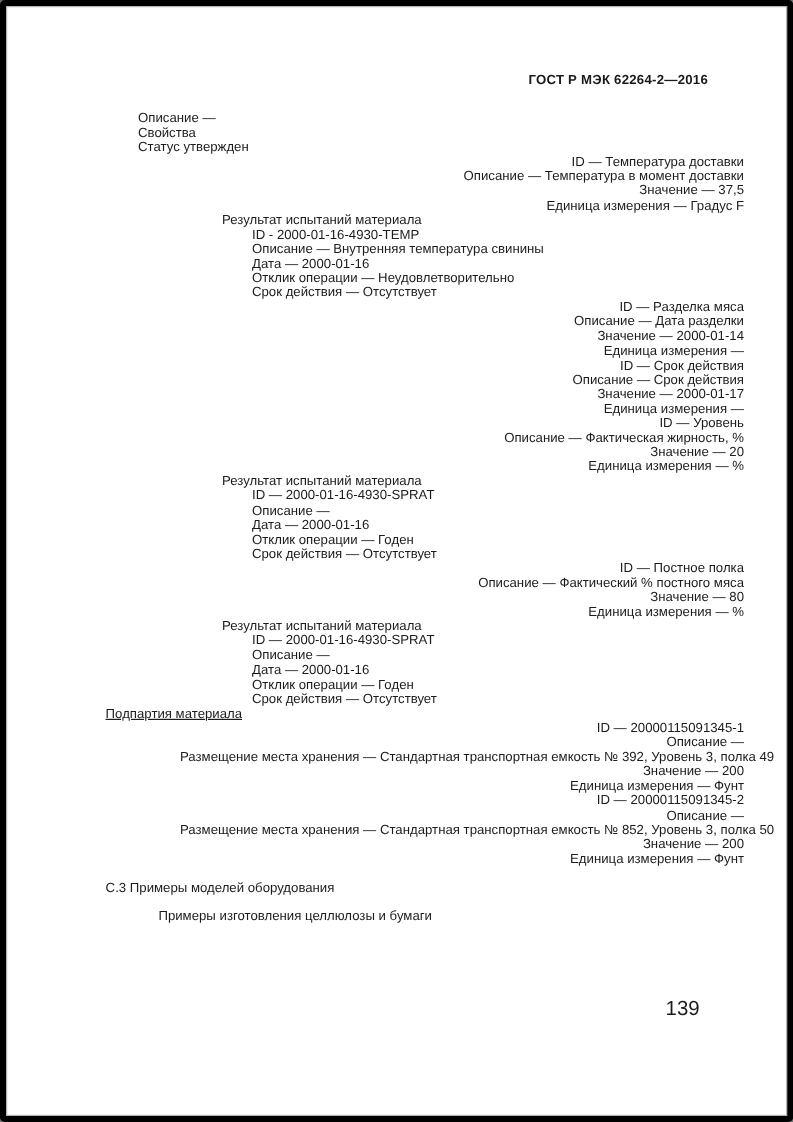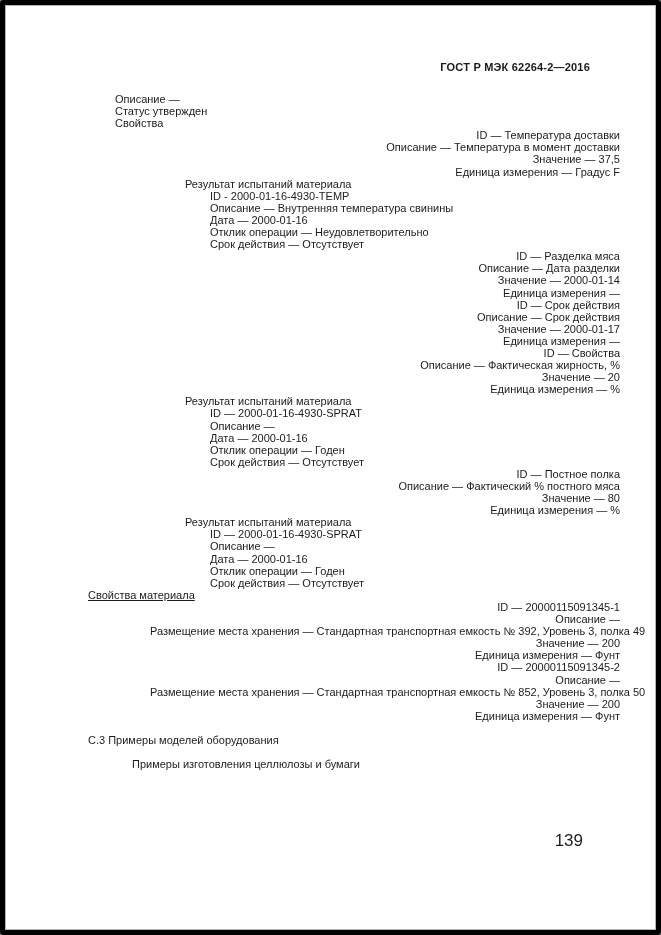--- a/index.html
+++ b/index.html
@@ -64,61 +64,61 @@
   }
 </style>
 </head>
 <body>
 
 <div class="page">
   <div class="page-inner-edge"></div>
   <div class="doc-header">ГОСТ Р МЭК 62264-2—2016</div>
   <div class="doc-body">
       <div class="line indent-1">Описание —</div>
+      <div class="line indent-1">Свойства</div>
       <div class="line indent-1">Статус утвержден</div>
-      <div class="line indent-1">Свойства</div>
       <div class="line indent-2">ID — Температура доставки</div>
       <div class="line indent-2">Описание — Температура в момент доставки</div>
       <div class="line indent-2">Значение — 37,5</div>
       <div class="line indent-2">Единица измерения — Градус F</div>
       <div class="line indent-3">Результат испытаний материала</div>
       <div class="line indent-4">ID - 2000-01-16-4930-TEMP</div>
       <div class="line indent-4">Описание — Внутренняя температура свинины</div>
       <div class="line indent-4">Дата — 2000-01-16</div>
       <div class="line indent-4">Отклик операции — Неудовлетворительно</div>
       <div class="line indent-4">Срок действия — Отсутствует</div>
       <div class="line indent-2">ID — Разделка мяса</div>
       <div class="line indent-2">Описание — Дата разделки</div>
       <div class="line indent-2">Значение — 2000-01-14</div>
       <div class="line indent-2">Единица измерения —</div>
       <div class="line indent-2">ID — Срок действия</div>
       <div class="line indent-2">Описание — Срок действия</div>
       <div class="line indent-2">Значение — 2000-01-17</div>
       <div class="line indent-2">Единица измерения —</div>
-      <div class="line indent-2">ID — Свойства</div>
+      <div class="line indent-2">ID — Уровень</div>
       <div class="line indent-2">Описание — Фактическая жирность, %</div>
       <div class="line indent-2">Значение — 20</div>
       <div class="line indent-2">Единица измерения — %</div>
       <div class="line indent-3">Результат испытаний материала</div>
       <div class="line indent-4">ID — 2000-01-16-4930-SPRAT</div>
       <div class="line indent-4">Описание —</div>
       <div class="line indent-4">Дата — 2000-01-16</div>
       <div class="line indent-4">Отклик операции — Годен</div>
       <div class="line indent-4">Срок действия — Отсутствует</div>
       <div class="line indent-2">ID — Постное полка</div>
       <div class="line indent-2">Описание — Фактический % постного мяса</div>
       <div class="line indent-2">Значение — 80</div>
       <div class="line indent-2">Единица измерения — %</div>
       <div class="line indent-3">Результат испытаний материала</div>
       <div class="line indent-4">ID — 2000-01-16-4930-SPRAT</div>
       <div class="line indent-4">Описание —</div>
       <div class="line indent-4">Дата — 2000-01-16</div>
       <div class="line indent-4">Отклик операции — Годен</div>
       <div class="line indent-4">Срок действия — Отсутствует</div>
-      <div class="line indent-0 underline">Свойства материала</div>
+      <div class="line indent-0 underline">Подпартия материала</div>
       <div class="line indent-2">ID — 20000115091345-1</div>
       <div class="line indent-2">Описание —</div>
       <div class="line indent-2">Размещение места хранения — Стандартная транспортная емкость № 392, Уровень 3, полка 49</div>
       <div class="line indent-2">Значение — 200</div>
       <div class="line indent-2">Единица измерения — Фунт</div>
       <div class="line indent-2">ID — 20000115091345-2</div>
       <div class="line indent-2">Описание —</div>
       <div class="line indent-2">Размещение места хранения — Стандартная транспортная емкость № 852, Уровень 3, полка 50</div>
       <div class="line indent-2">Значение — 200</div>
       <div class="line indent-2">Единица измерения — Фунт</div>

